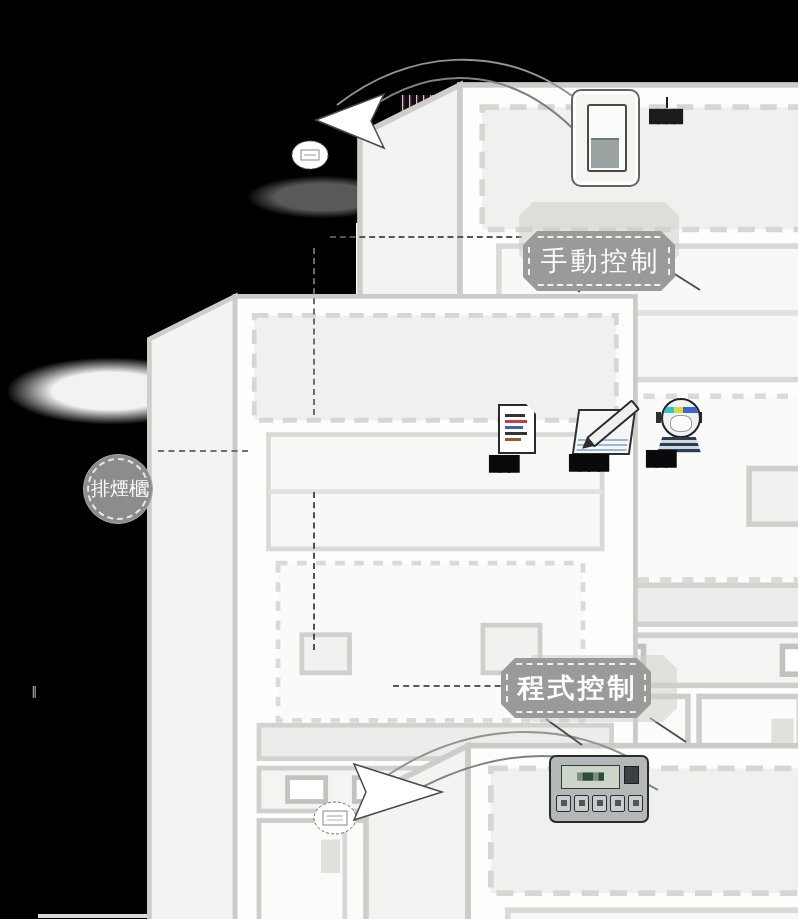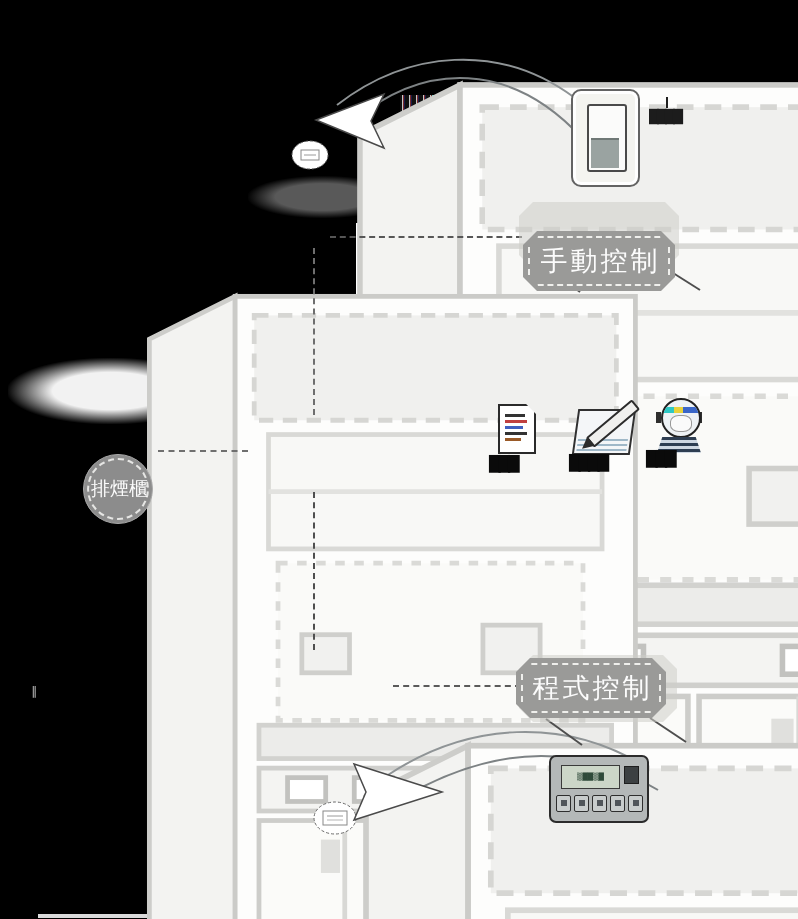--- a/index.html
+++ b/index.html
@@ -176,21 +176,21 @@
   </div>
 
 
   <div class="badge-halo" style="left:519px;top:202px;width:160px;height:67px;"></div>
   <div class="badge" style="left:523px;top:205px;width:152px;height:60px;margin-top:26px;">
     <div class="badge-dash"></div>
     <span class="node-label" style="font-size:27px;">手動控制</span>
   </div>
 
   <div class="badge-halo" style="left:519px;top:655px;width:158px;height:67px;"></div>
-  <div class="badge" style="left:516px;top:658px;width:150px;height:60px;">
+  <div class="badge" style="left:501px;top:658px;width:150px;height:60px;font-weight:bold;">
     <div class="badge-dash"></div>
     <span class="node-label" style="font-size:27px;">程式控制</span>
   </div>
 
   <div class="switch" style="left:571px;top:89px;width:65px;height:94px;">
     <div class="switch-frame">
       <div class="switch-rocker"></div>
     </div>
   </div>
   <div class="abs" style="left:666px;top:97px;width:2px;height:11px;background:#1f1f1f;"></div>

